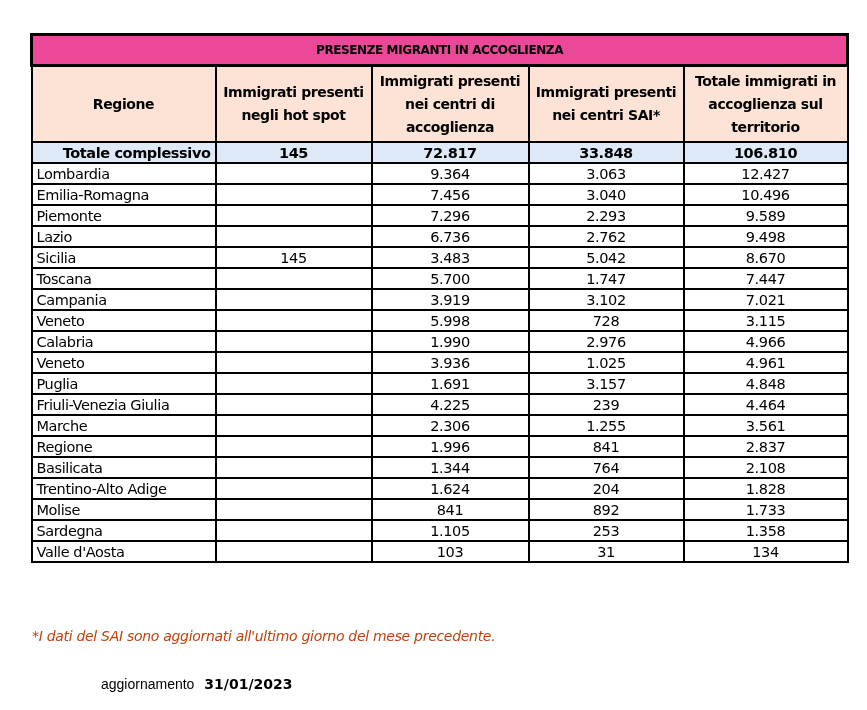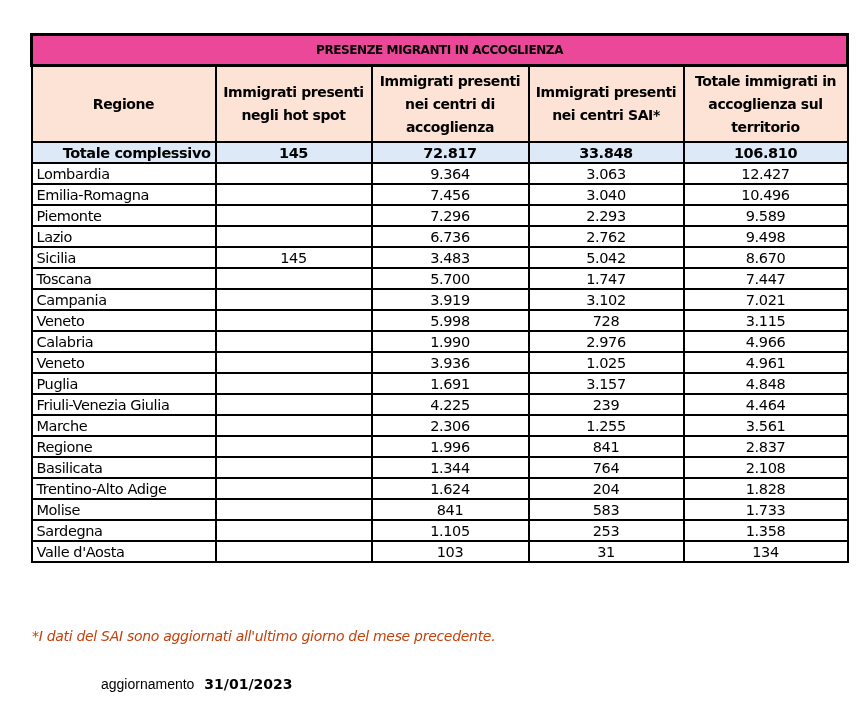--- a/index.html
+++ b/index.html
@@ -164,21 +164,21 @@
         <td class="region">Trentino-Alto Adige</td>
         <td></td>
         <td>1.624</td>
         <td>204</td>
         <td>1.828</td>
       </tr>
       <tr class="data-row">
         <td class="region">Molise</td>
         <td></td>
         <td>841</td>
-        <td>583</td>
+        <td>892</td>
         <td>1.733</td>
       </tr>
       <tr class="data-row">
         <td class="region">Sardegna</td>
         <td></td>
         <td>1.105</td>
         <td>253</td>
         <td>1.358</td>
       </tr>
       <tr class="data-row">

